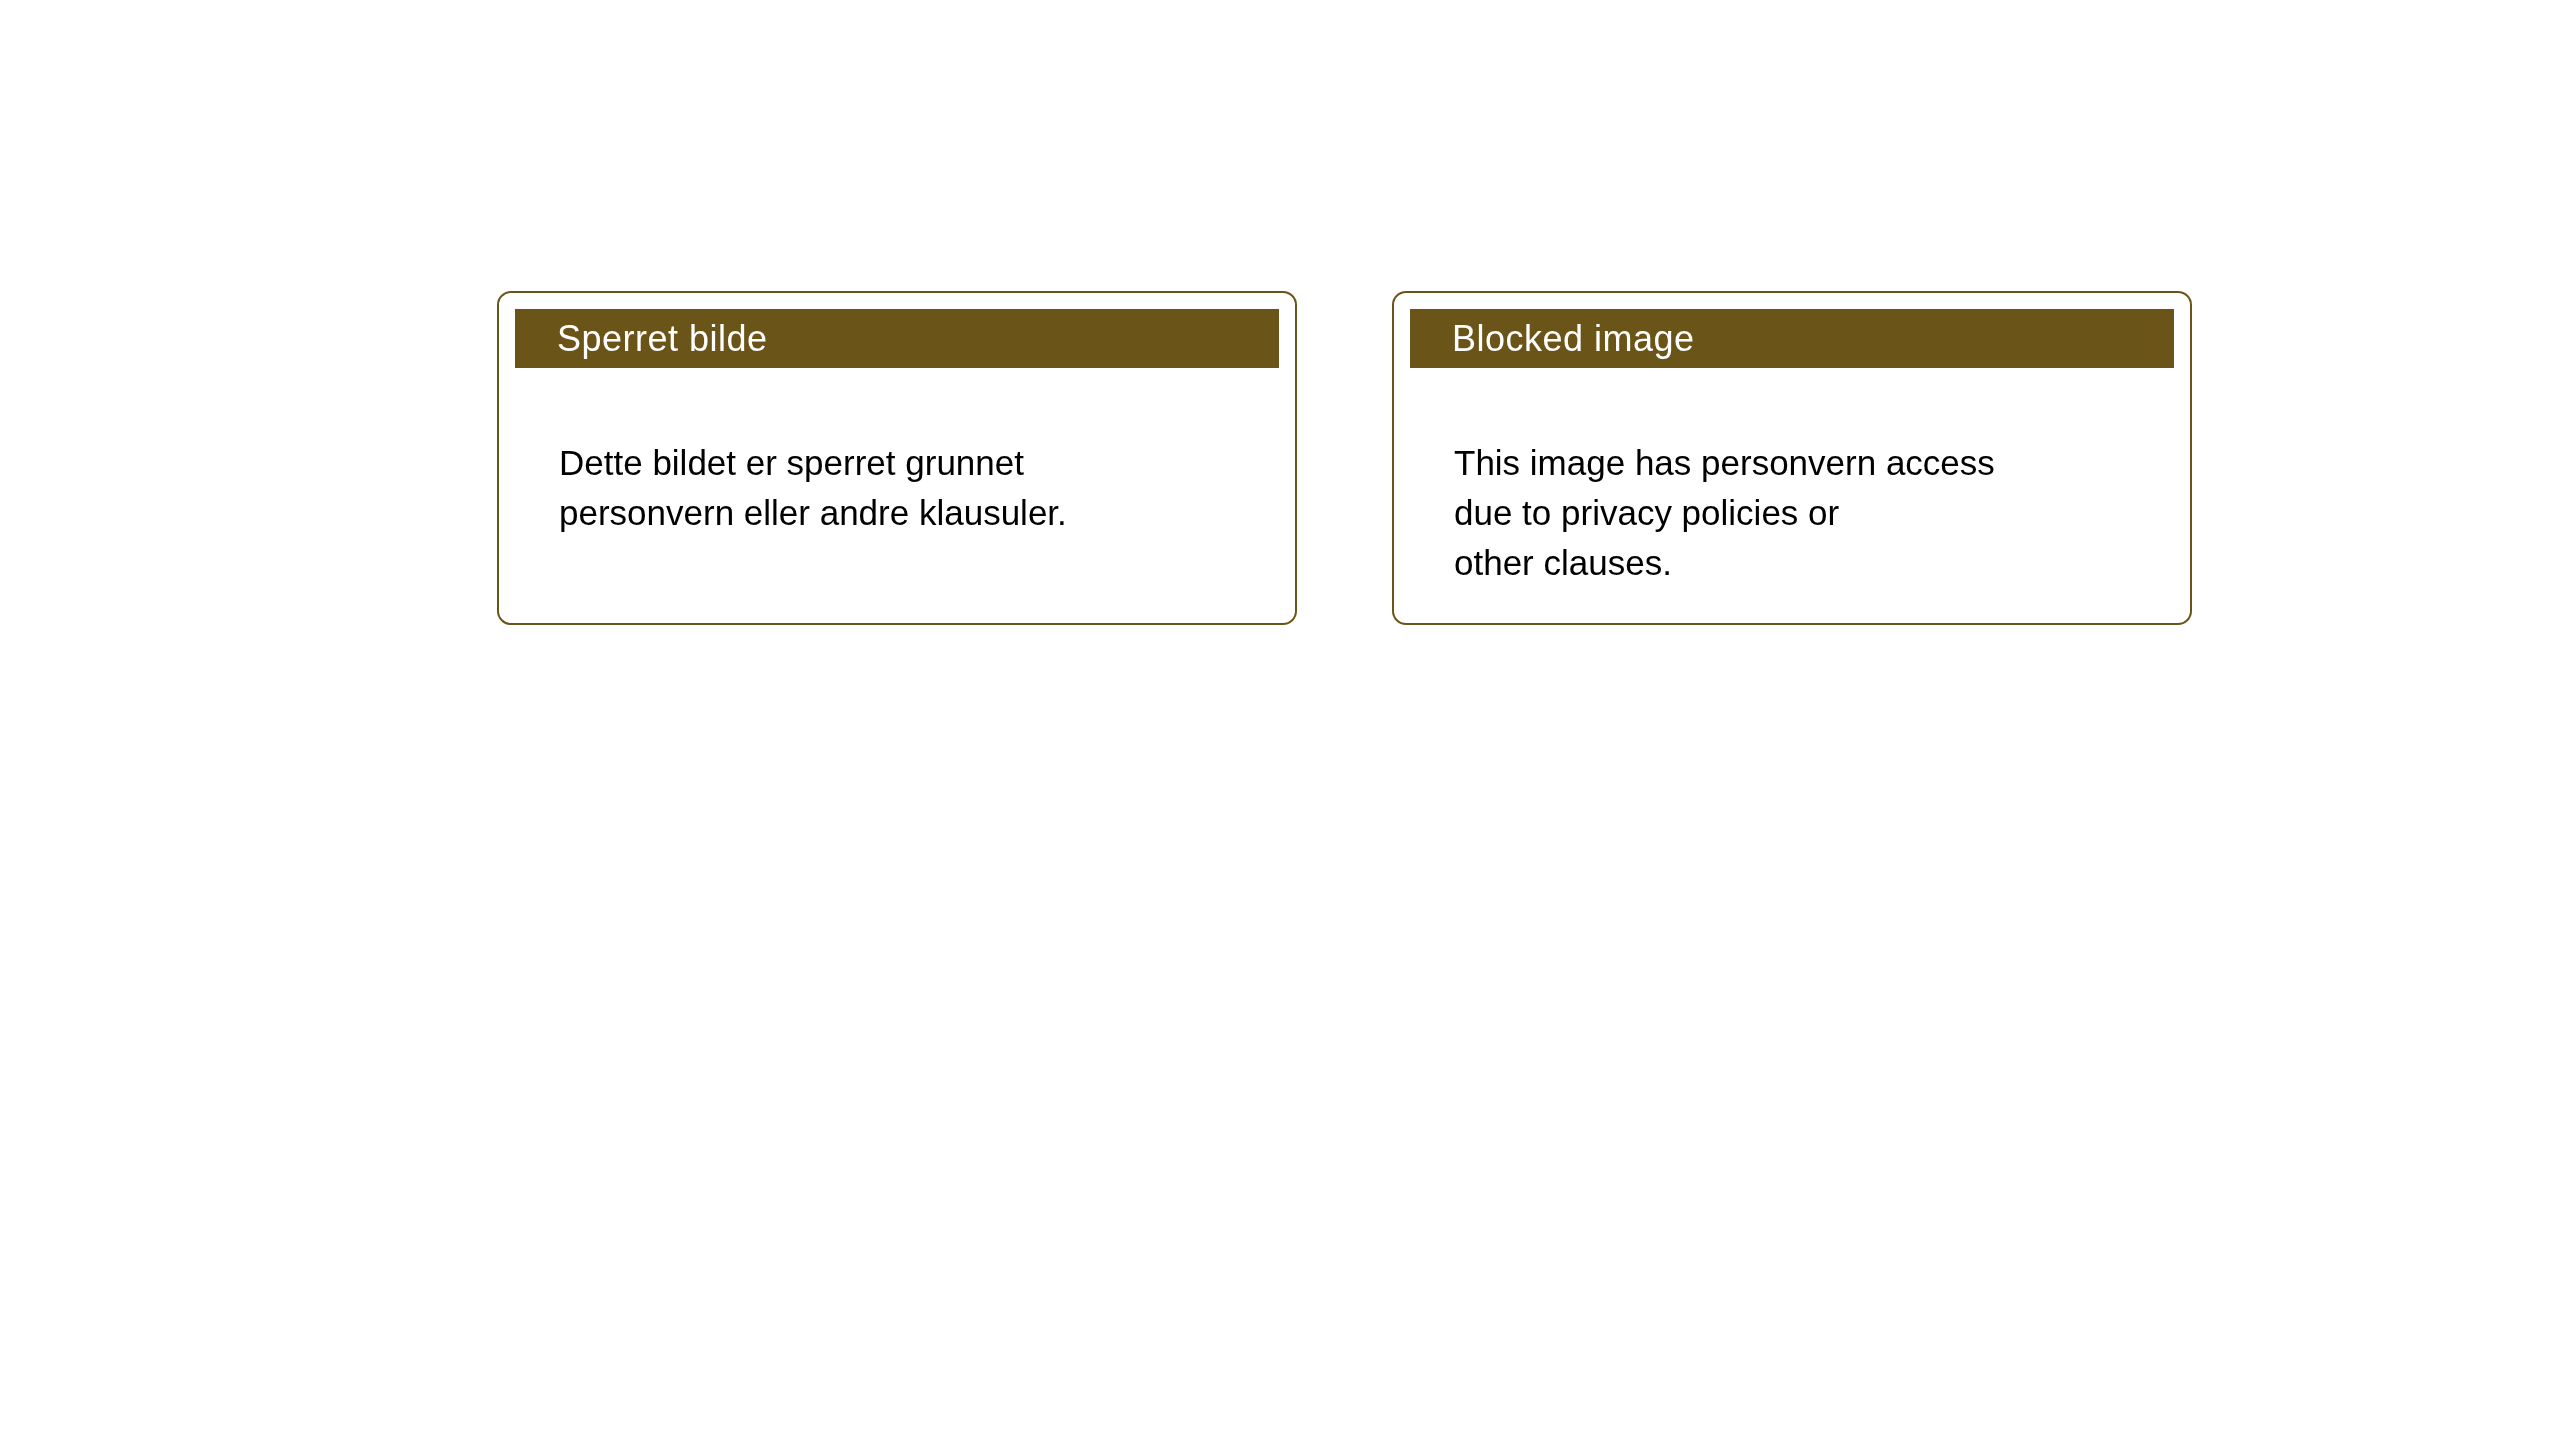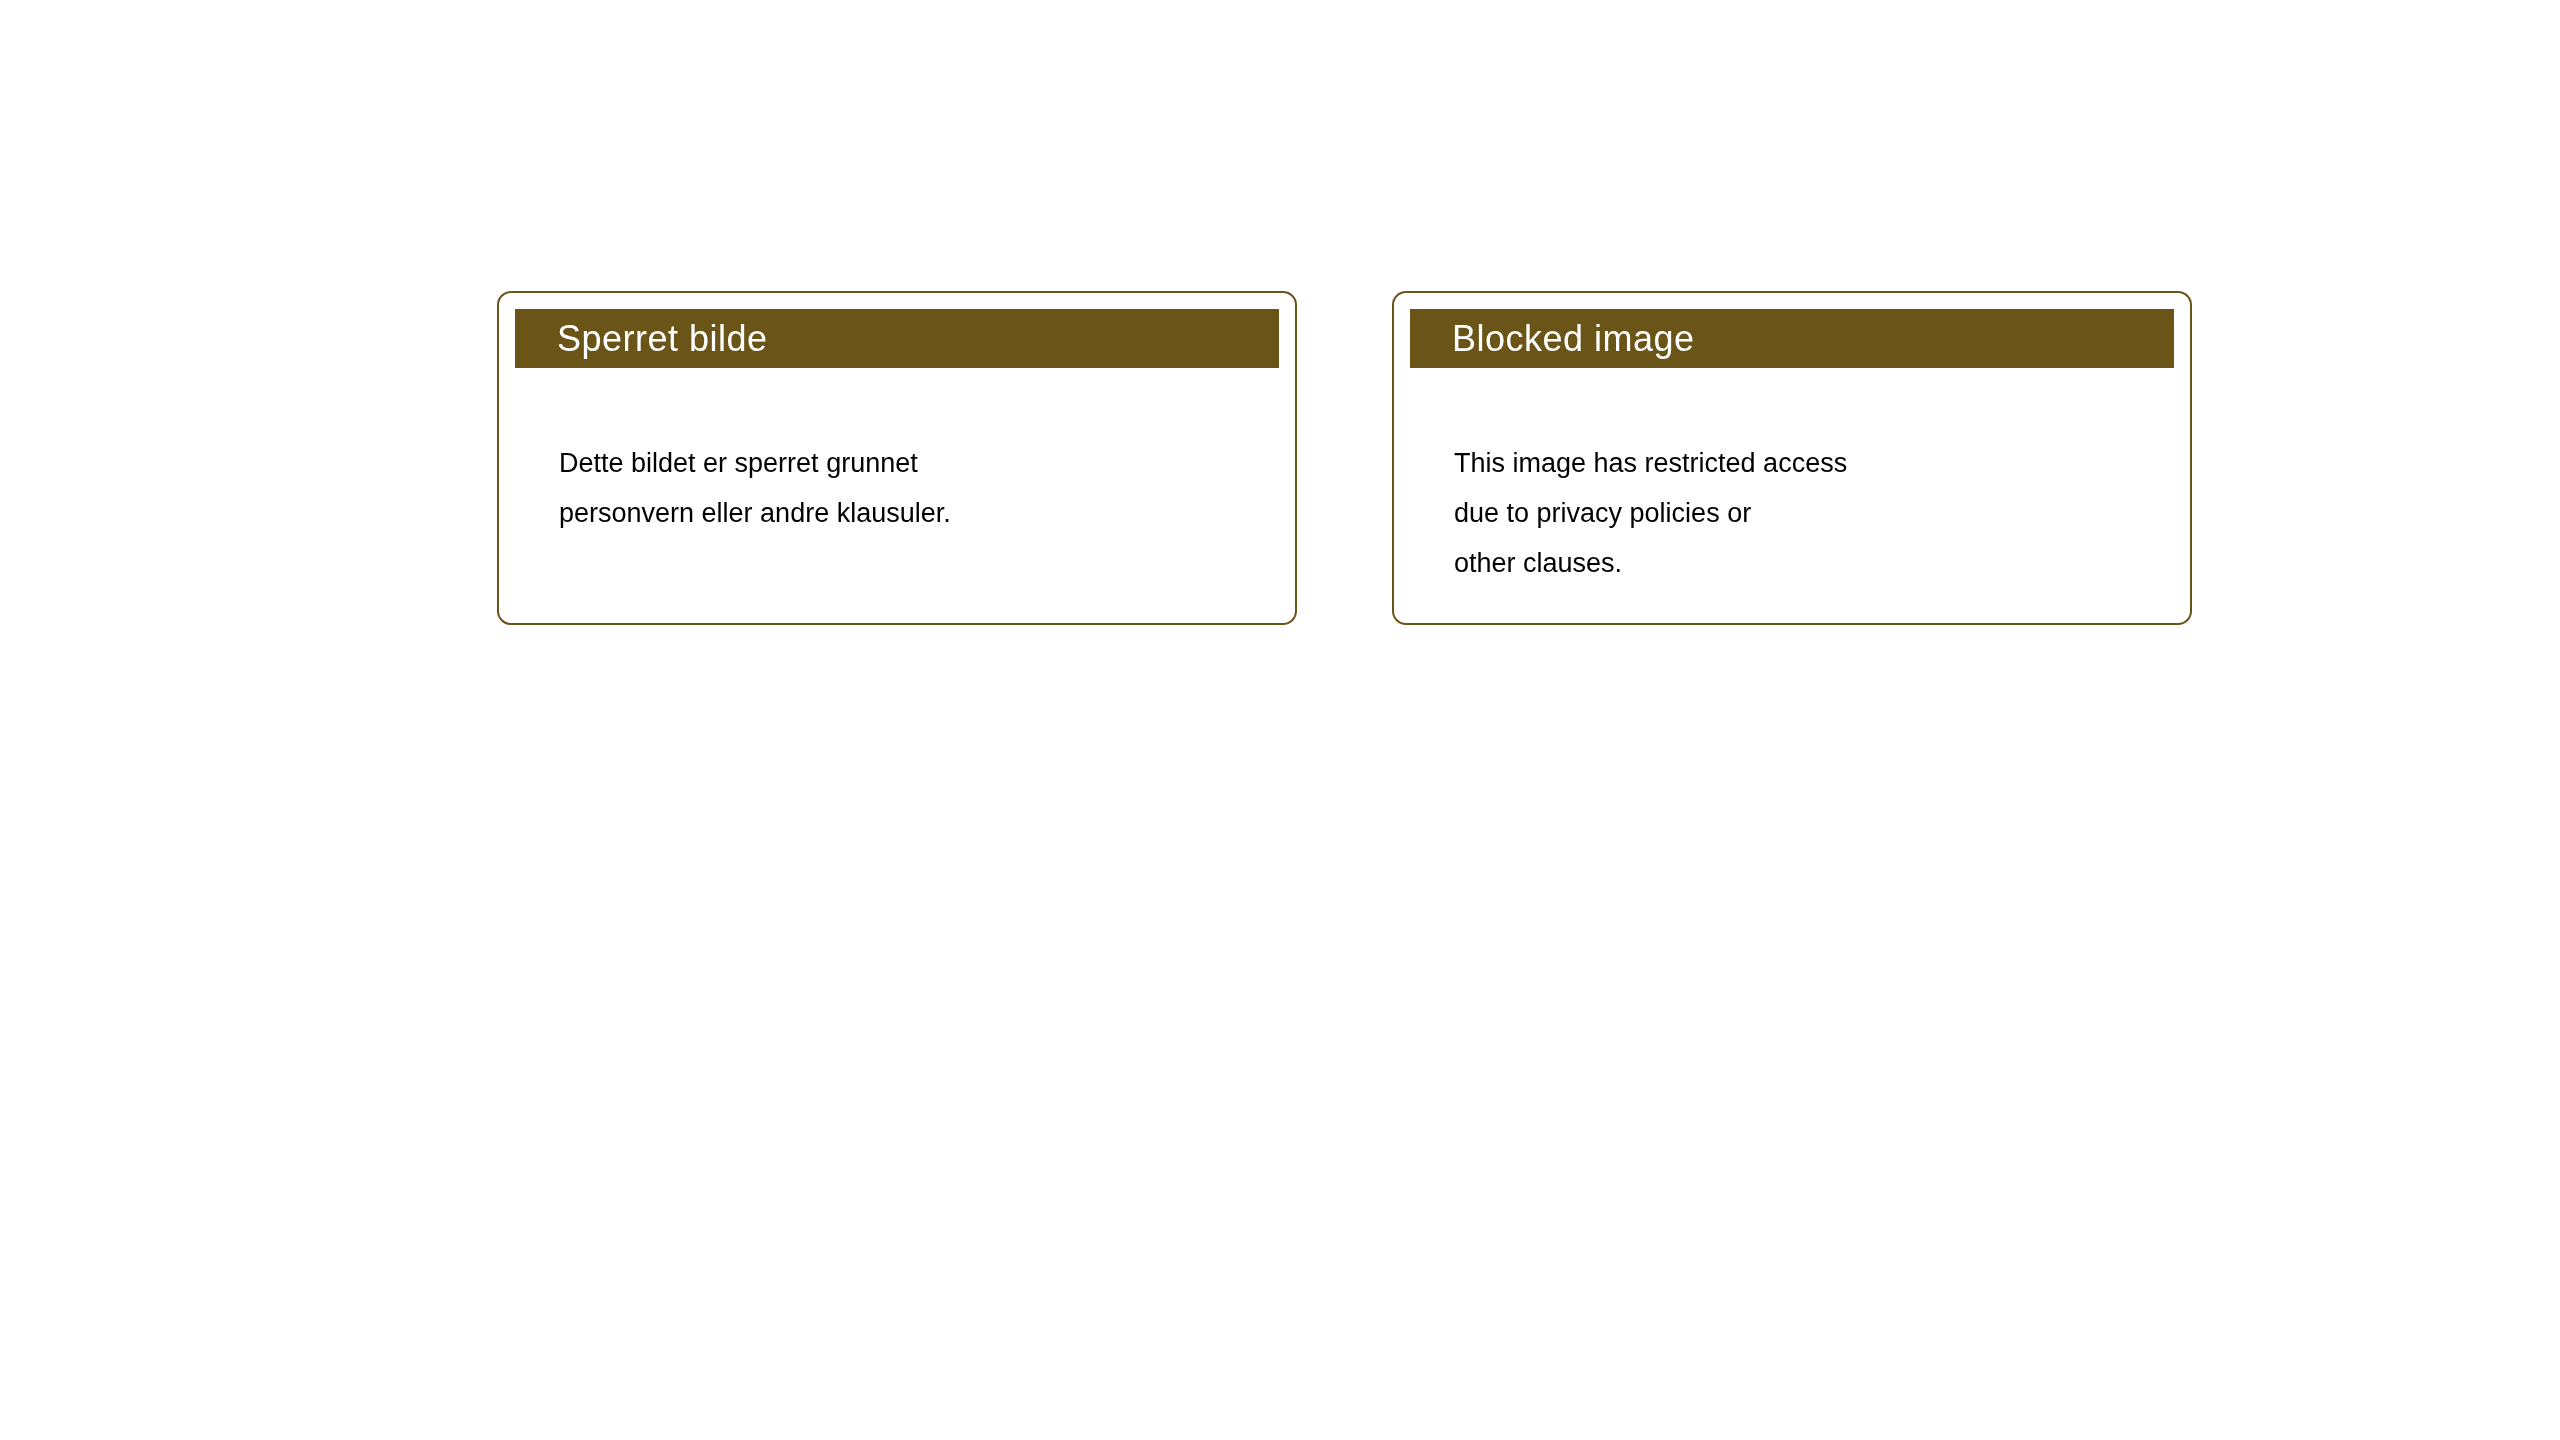--- a/index.html
+++ b/index.html
@@ -41,21 +41,21 @@
     font-size: 36px;
     font-weight: 400;
     letter-spacing: 0.5px;
     white-space: nowrap;
   }
   .card-body {
     padding: 38px 28px 0 28px;
   }
   .card-body-text {
     color: var(--body-text);
-    font-size: 27px;
+    font-size: 35px;
     line-height: 50px;
     white-space: pre-line;
   }
 </style>
 </head>
 <body>
 
 <div class="card card-left">
   <div class="card-header">
     <span class="card-title">Sperret bilde</span>
@@ -64,17 +64,17 @@
     <div class="card-body-text">Dette bildet er sperret grunnet
 personvern eller andre klausuler.</div>
   </div>
 </div>
 
 <div class="card card-right">
   <div class="card-header">
     <span class="card-title">Blocked image</span>
   </div>
   <div class="card-body">
-    <div class="card-body-text">This image has restricted access
+    <div class="card-body-text">This image has personvern access
 due to privacy policies or
 other clauses.</div>
   </div>
 </div>
 
 </body></html>

